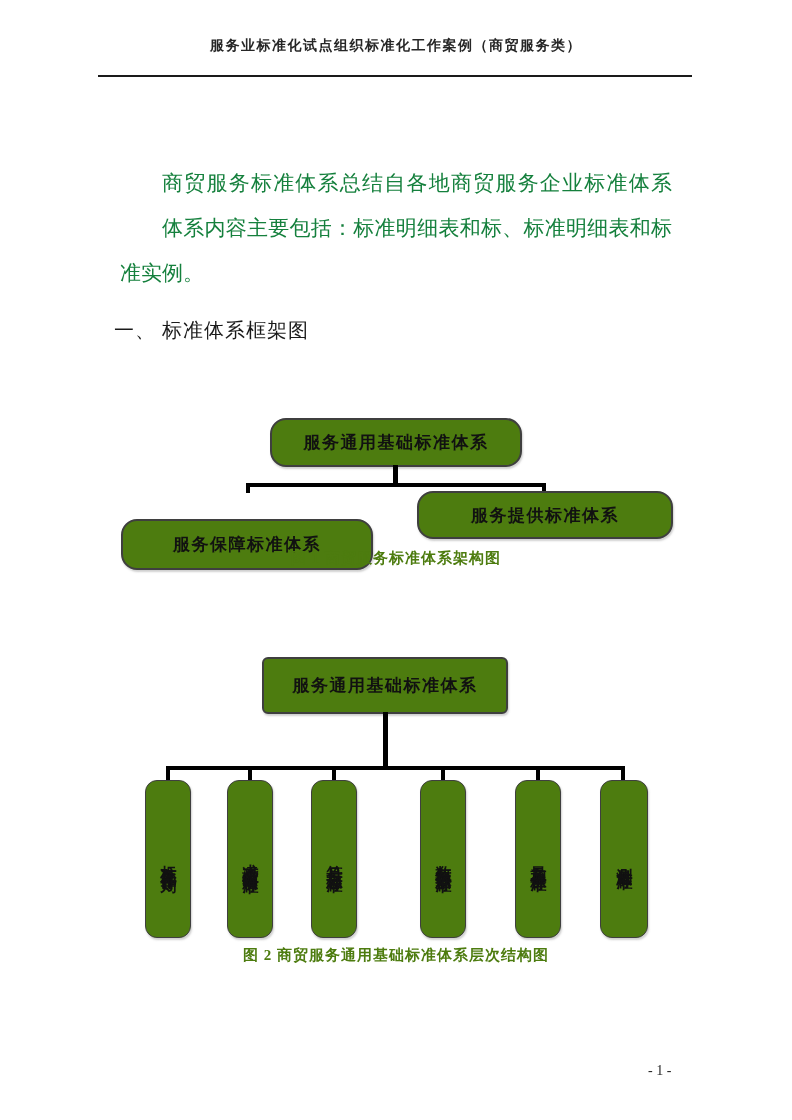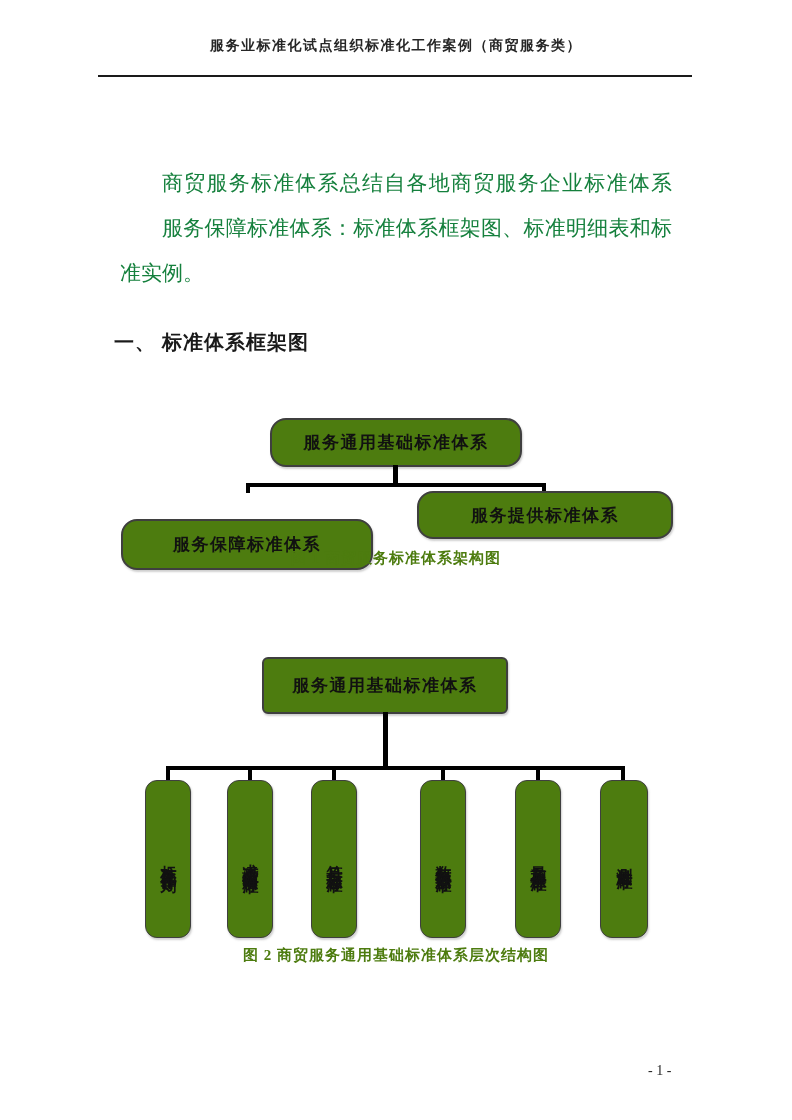--- a/index.html
+++ b/index.html
@@ -53,23 +53,23 @@
   .body-line.indent { padding-left: 42px; }
   .body-line.stretch {
     white-space: normal;
     text-align: justify;
     text-align-last: justify;
   }
 
   
   .section-heading {
     position: absolute;
-    top: 329px; left: 114px;
+    top: 317px; left: 114px;
     font-size: 20px;
-    font-weight: bold;
+    font-weight: normal;
     letter-spacing: 1px;
     color: #1a1a1a;
   }
 
   
   .node {
     position: absolute;
     background: #4d7c0f;
     border: 2px solid #3f3f3f;
     display: flex;
@@ -123,21 +123,21 @@
 <body>
 
 <div class="page">
 
   <div class="header-text">服务业标准化试点组织标准化工作案例（商贸服务类）</div>
   <div class="header-rule"></div>
 
 
   <div class="body-lines">
     <div class="body-line indent stretch">商贸服务标准体系总结自各地商贸服务企业标准体系</div>
-    <div class="body-line indent stretch">服务保障标准体系：标准体系框架图、标准明细表和标</div>
+    <div class="body-line indent stretch">体系内容主要包括：标准明细表和标、标准明细表和标</div>
     <div class="body-line">准实例。</div>
   </div>
 
   <div class="section-heading">一、 标准体系框架图</div>
 
   <div class="node node-h round-lg" style="left:270px; top:418px; width:252px; height:49px;">服务通用基础标准体系</div>
 
   <div class="conn" style="left:393px; top:465px; width:5px; height:20px;"></div>
   <div class="conn" style="left:246px; top:483px; width:300px; height:4px;"></div>
   <div class="conn" style="left:246px; top:483px; width:4px; height:10px;"></div>

